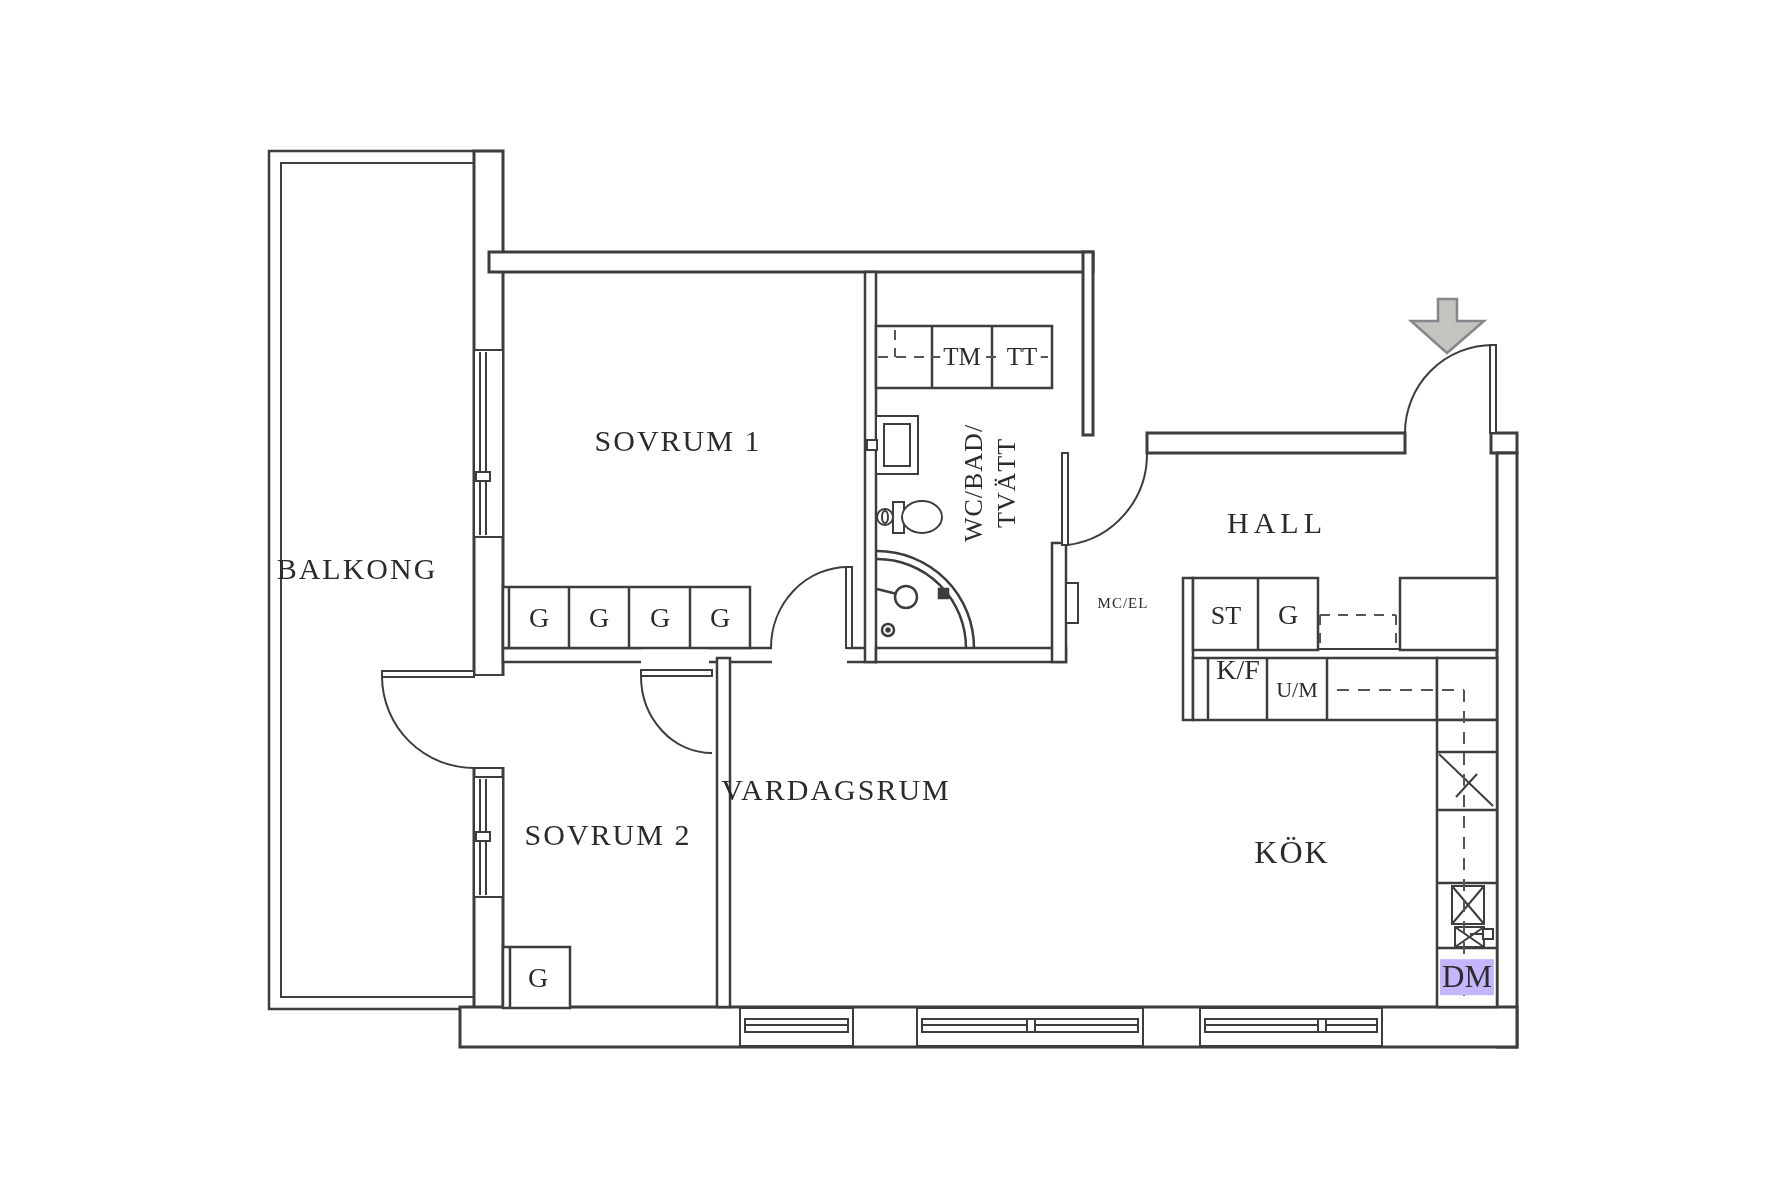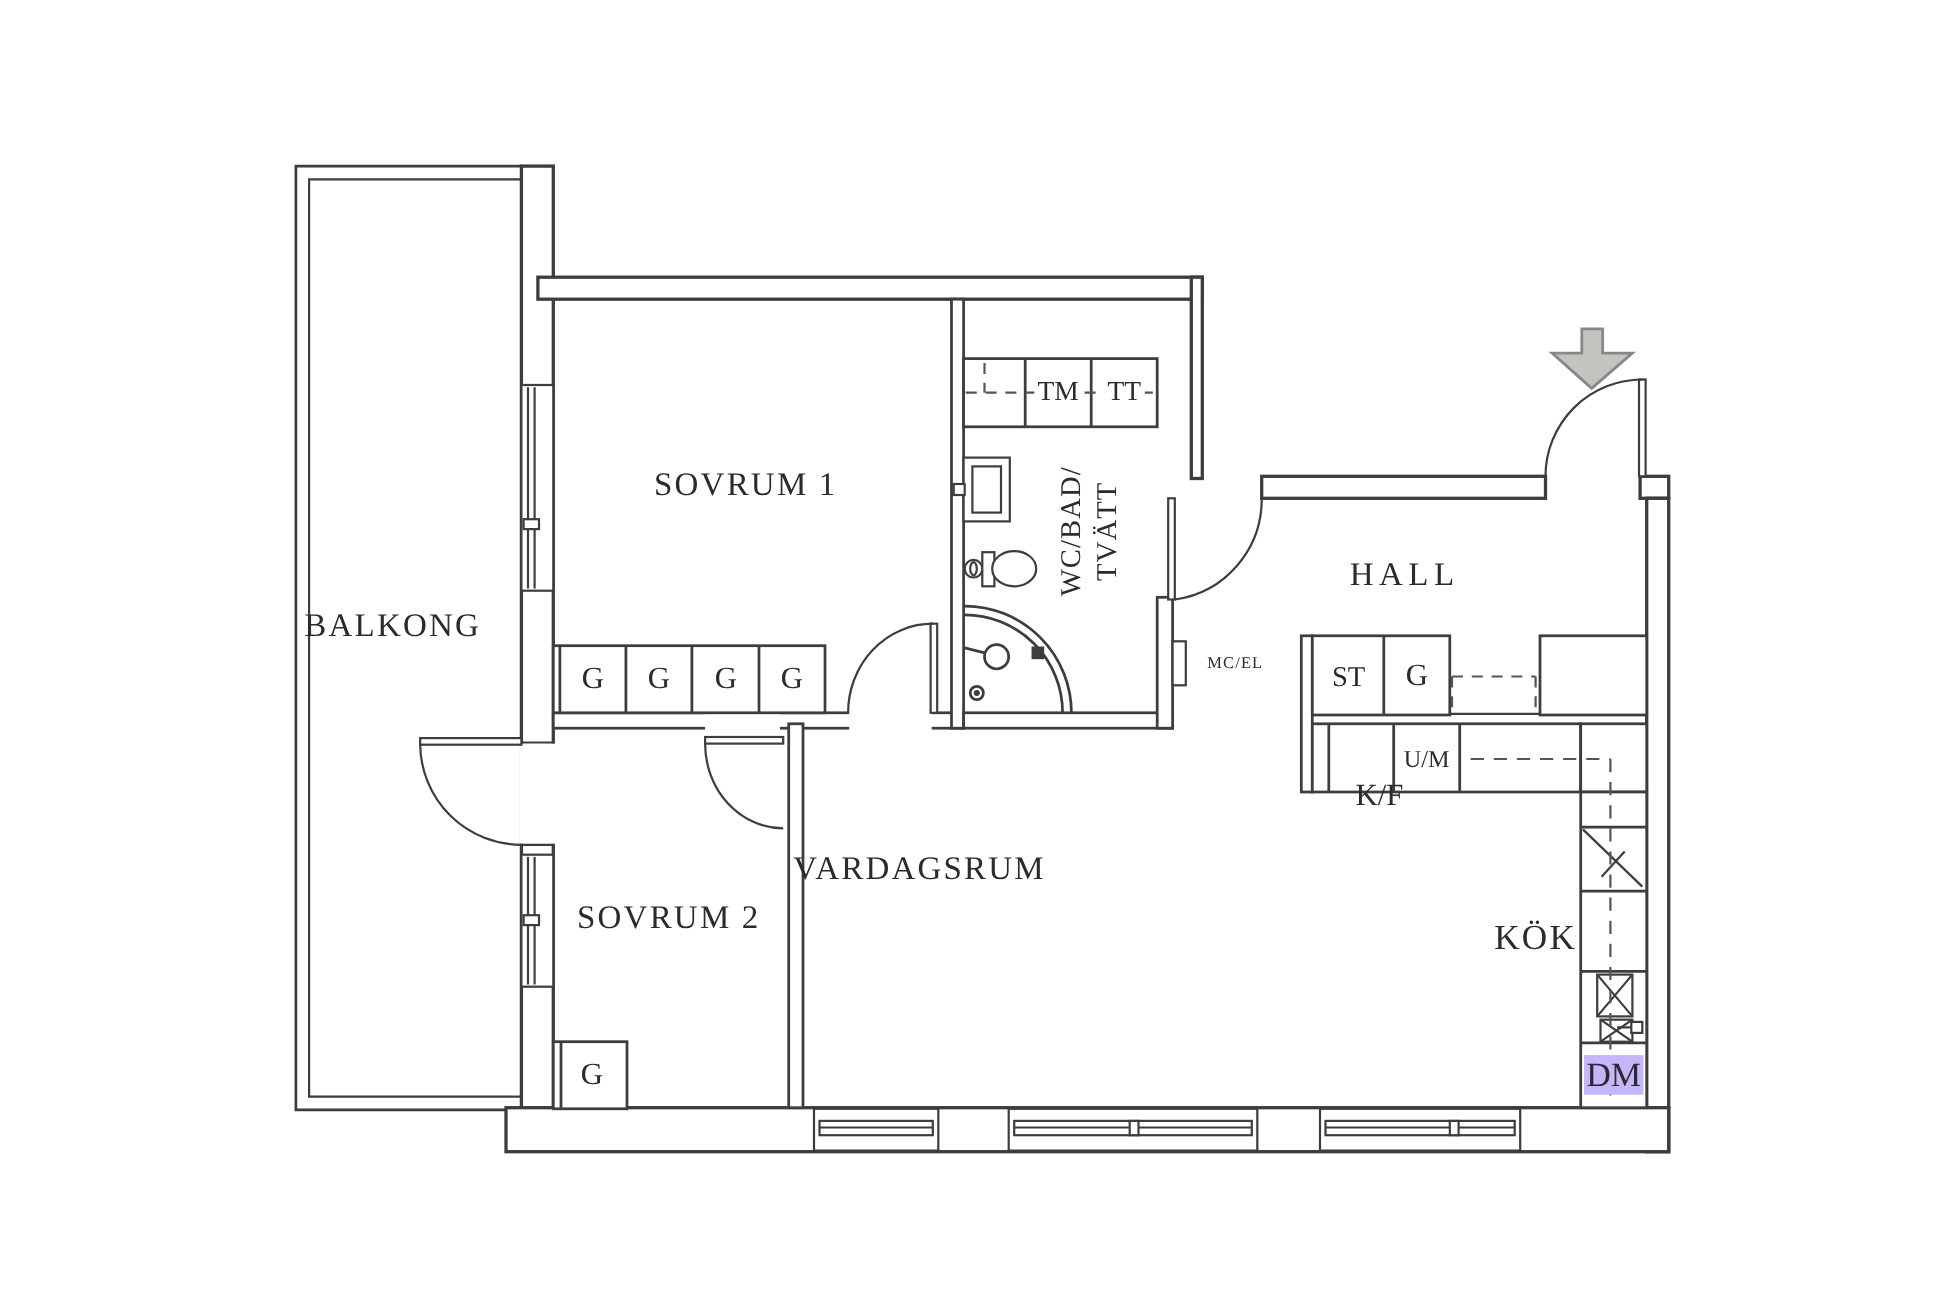--- a/index.html
+++ b/index.html
@@ -227,38 +227,38 @@
       <path d="M 1405,433 A 88,88 0 0 1 1493,345" fill="none"></path>
     </g>
 
     <path d="M 1438,299 L 1457,299 L 1457,321 L 1484,321 L 1447,353 L 1411,321 L 1438,321 Z" fill="#c3c3bf" stroke="#87878b" stroke-width="2.5"></path>
   </svg>
 
   <div class="lbl room" style="left:357px;top:569px;">BALKONG</div>
   <div class="lbl room" style="left:678px;top:441px;">SOVRUM 1</div>
   <div class="lbl room" style="left:608px;top:835px;text-align:right;">SOVRUM 2</div>
   <div class="lbl room" style="left:836px;top:750px;margin-top:40px;">VARDAGSRUM</div>
-  <div class="lbl room-kok" style="left:1396px;top:852px;font-family:Liberation Serif, serif;">KÖK</div>
+  <div class="lbl room-kok" style="left:1292px;top:852px;font-family:Liberation Serif, serif;">KÖK</div>
   <div class="lbl room-hall" style="left:1277px;top:523px;">HALL</div>
   <div class="lbl wc-label" style="left:990px;top:483px;">
     <span>WC/BAD/</span><br>
     <span>TVÄTT</span>
   </div>
 
   <div class="lbl g-label" style="left:539px;top:618px;">G</div>
   <div class="lbl g-label" style="left:599px;top:618px;">G</div>
   <div class="lbl g-label" style="left:660px;top:618px;">G</div>
   <div class="lbl g-label" style="left:720px;top:618px;">G</div>
   <div class="lbl g-label" style="left:538px;top:978px;">G</div>
 
   <div class="lbl appl" style="left:962px;top:357px;">TM</div>
   <div class="lbl appl" style="left:1022px;top:357px;">TT</div>
 
   <div class="lbl st-label" style="left:1226px;top:616px;">ST</div>
   <div class="lbl g-label" style="left:1288px;top:615px;">G</div>
-  <div class="lbl kf-label" style="left:1238px;top:724px;margin-left:16px;">K/F</div>
+  <div class="lbl kf-label" style="left:1238px;top:670px;">K/F</div>
   <div class="lbl um-label" style="left:1297px;top:690px;">U/M</div>
 
   <div class="lbl dm-label" style="left:1467px;top:977px;">DM</div>
   <div class="lbl mcel-label" style="left:1113px;top:604px;margin-left:10px;">MC/EL</div>
 
 
 </div>
 
 </body></html>

